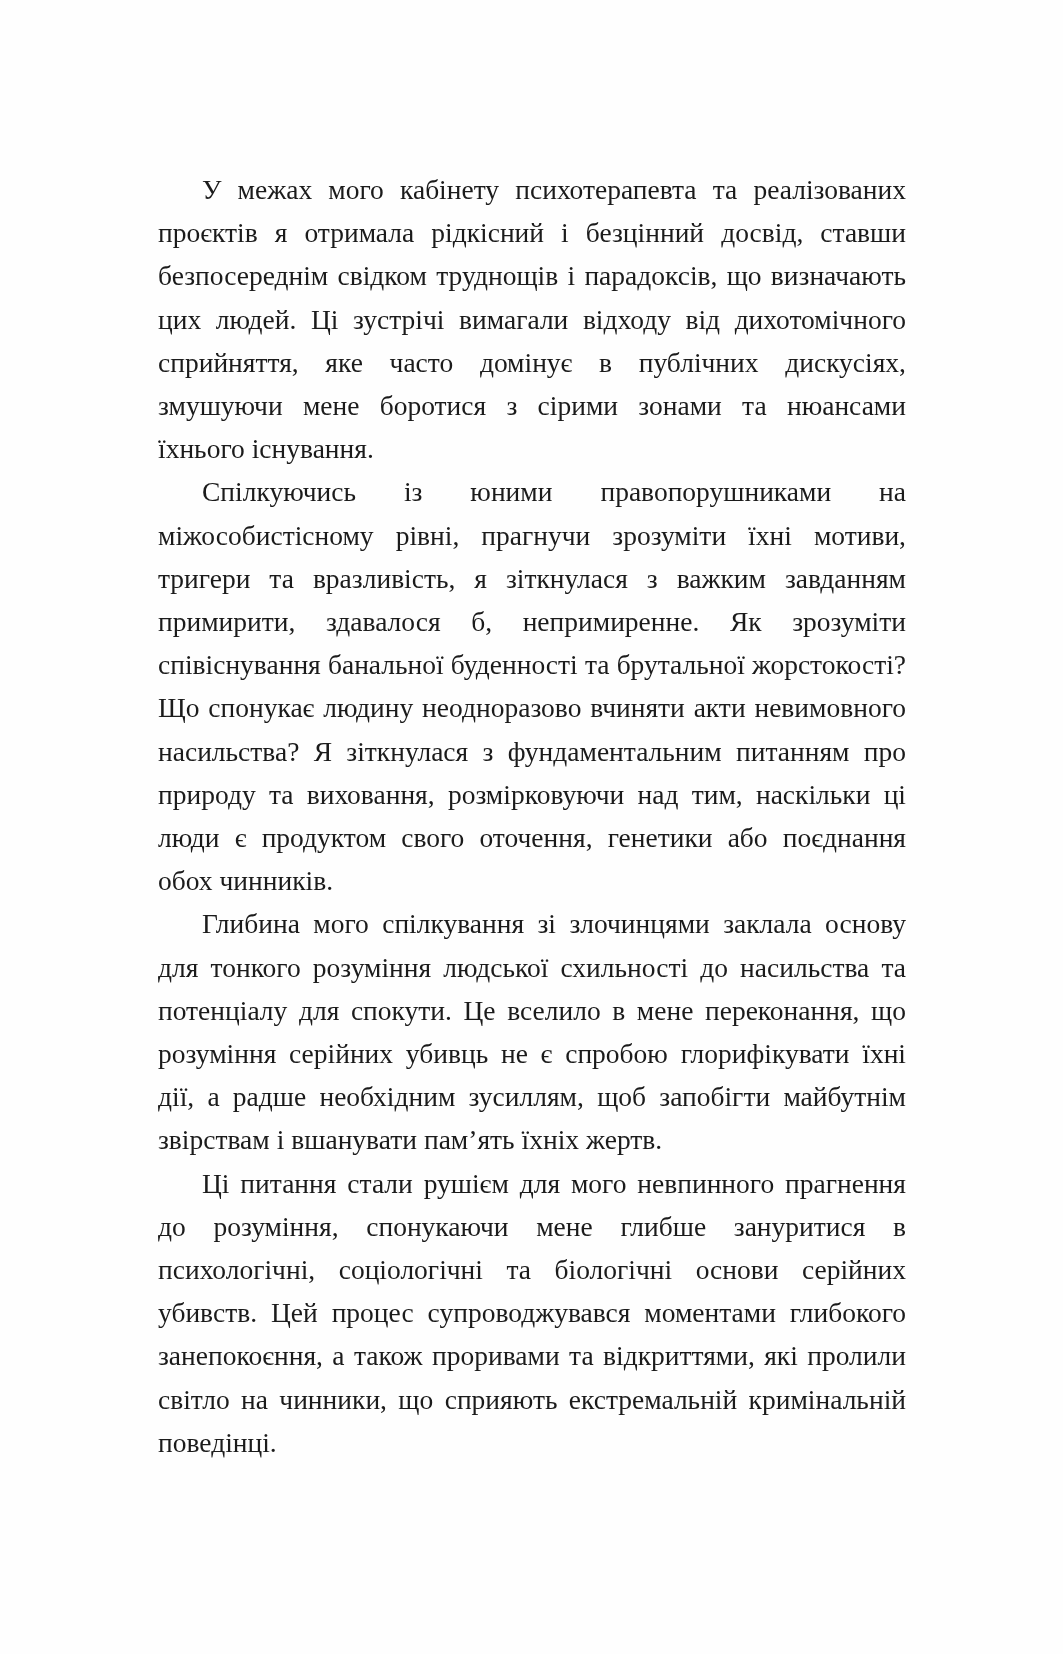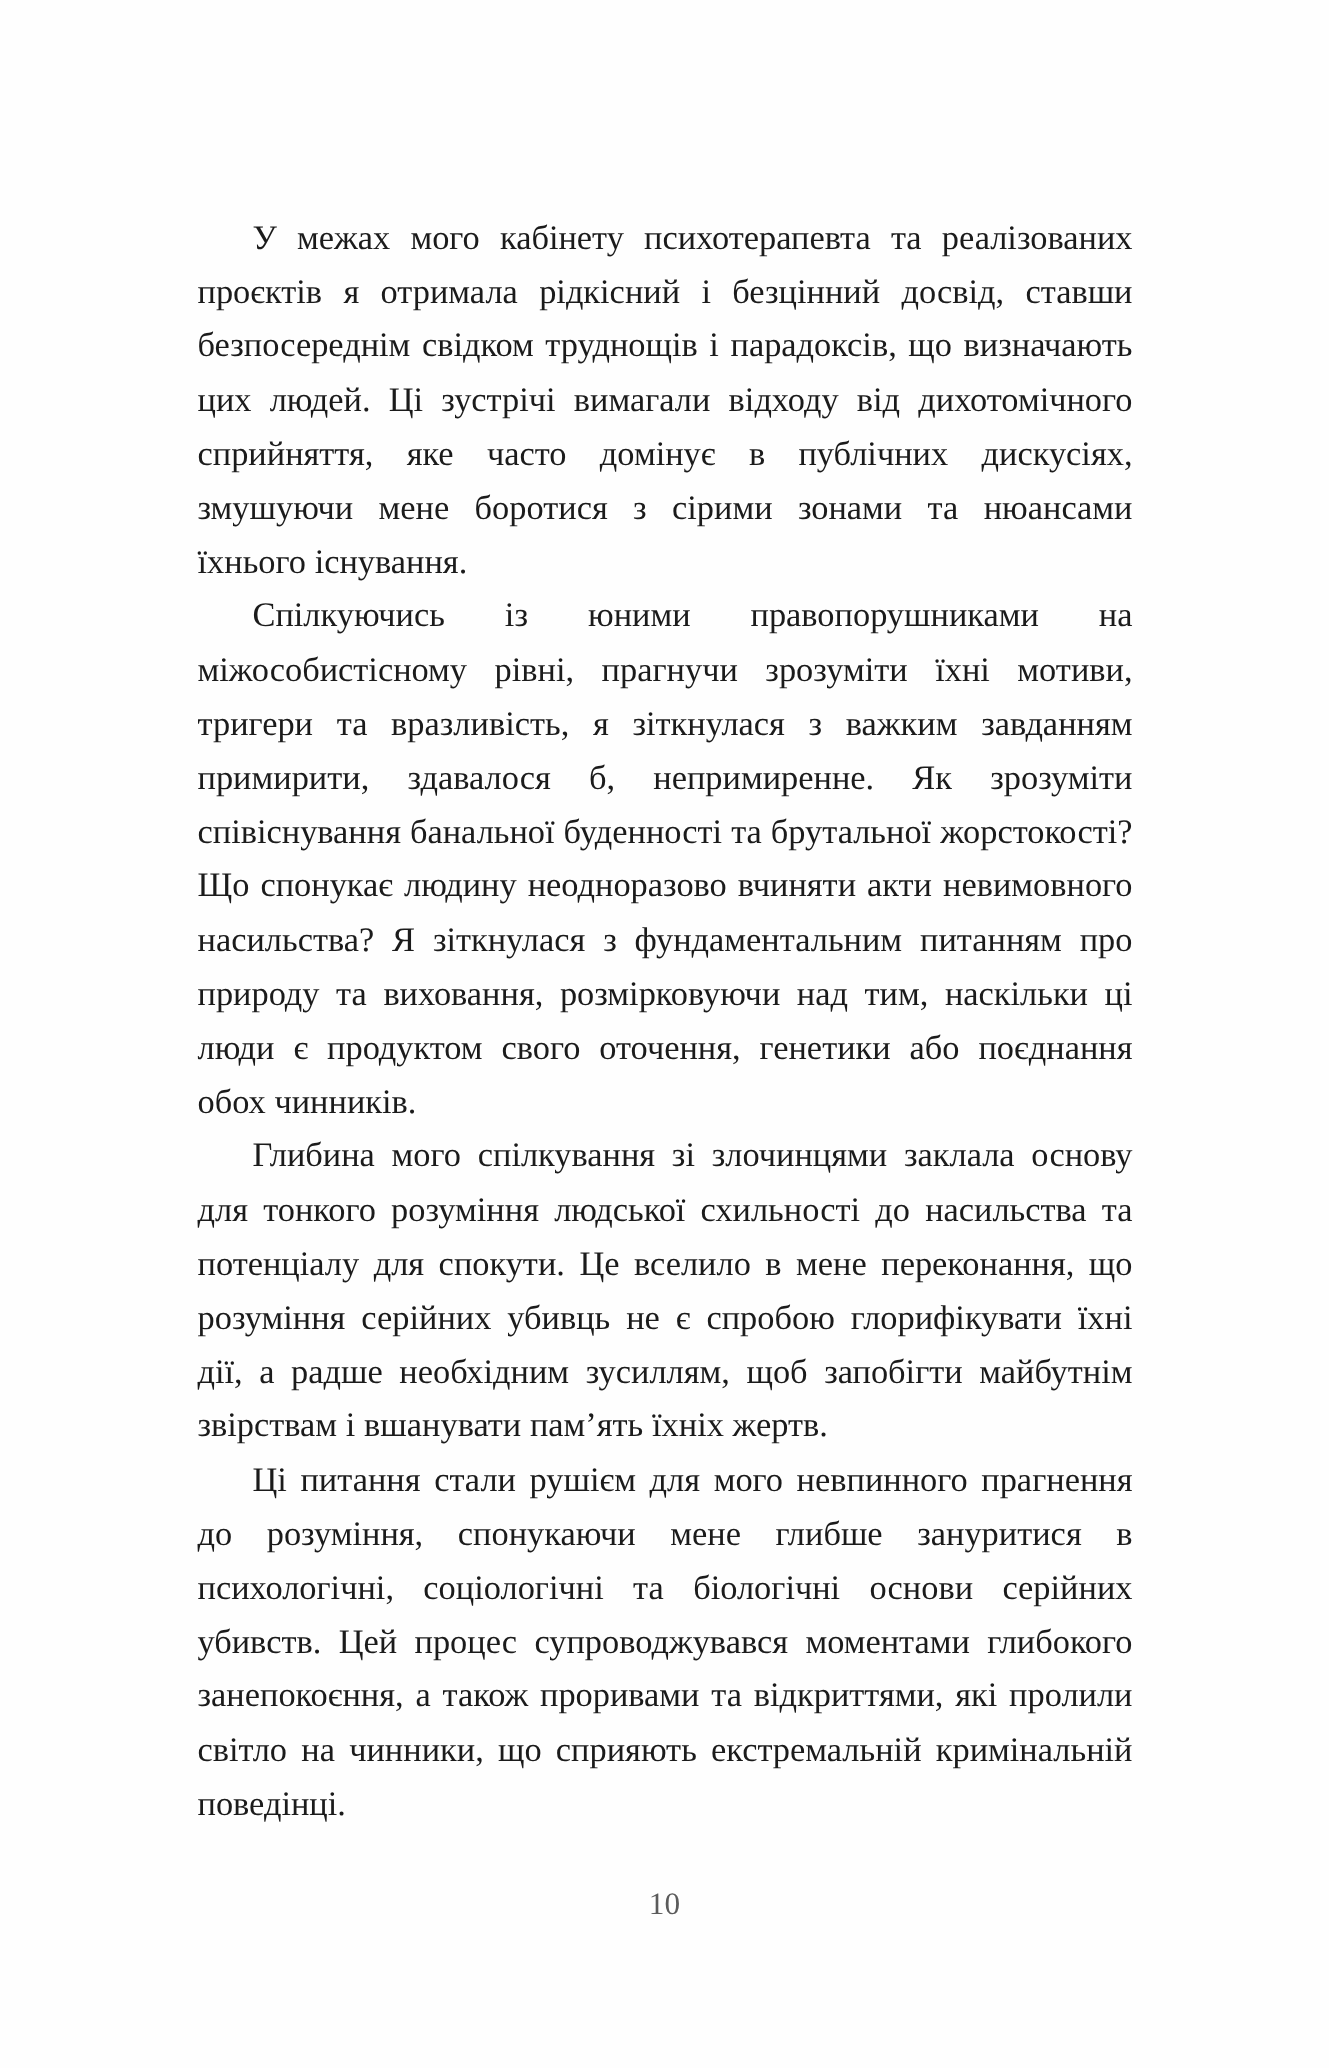--- a/index.html
+++ b/index.html
@@ -53,15 +53,14 @@
 
 <div class="page">
 
   <div class="text-block">
     <p class="para">У межах мого кабінету психотерапевта та реалізованих проєктів я отримала рідкісний і безцінний досвід, ставши безпосереднім свідком труднощів і парадоксів, що визначають цих людей. Ці зустрічі вимагали відходу від дихотомічного сприйняття, яке часто домінує в публічних дискусіях, змушуючи мене боротися з сірими зонами та нюансами їхнього існування.</p>
     <p class="para">Спілкуючись із юними правопорушниками на міжособистісному рівні, прагнучи зрозуміти їхні мотиви, тригери та вразливість, я зіткнулася з важким завданням примирити, здавалося б, непримиренне. Як зрозуміти співіснування банальної буденності та брутальної жорстокості? Що спонукає людину неодноразово вчиняти акти невимовного насильства? Я зіткнулася з фундаментальним питанням про природу та виховання, розмірковуючи над тим, наскільки ці люди є продуктом свого оточення, генетики або поєднання обох чинників.</p>
     <p class="para">Глибина мого спілкування зі злочинцями заклала основу для тонкого розуміння людської схильності до насильства та потенціалу для спокути. Це вселило в мене переконання, що розуміння серійних убивць не є спробою глорифікувати їхні дії, а радше необхідним зусиллям, щоб запобігти майбутнім звірствам і вшанувати пам’ять їхніх жертв.</p>
     <p class="para">Ці питання стали рушієм для мого невпинного прагнення до розуміння, спонукаючи мене глибше зануритися в психологічні, соціологічні та біологічні основи серійних убивств. Цей процес супроводжувався моментами глибокого занепокоєння, а також проривами та відкриттями, які пролили світло на чинники, що сприяють екстремальній кримінальній поведінці.</p>
   </div>
 
-  <div class="page-number">10</div>
 
 </div>
 
 </body></html>

